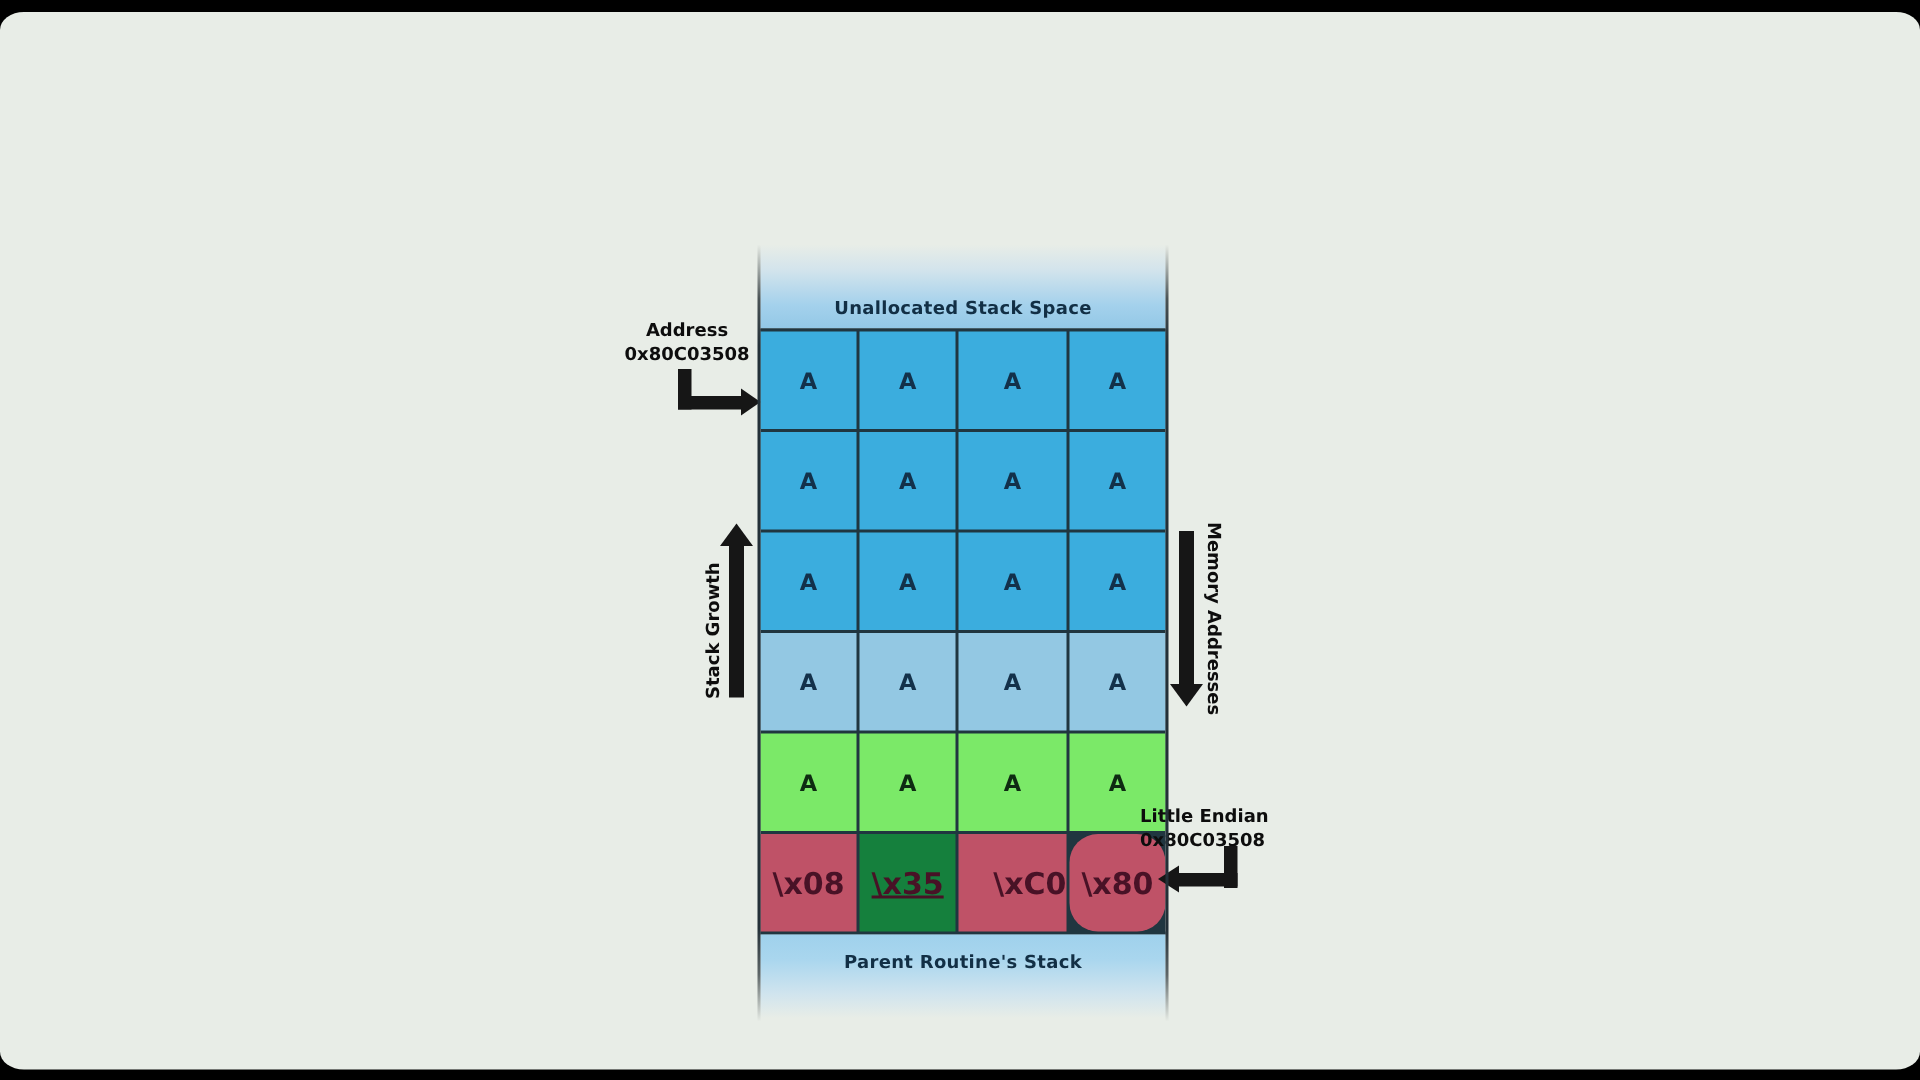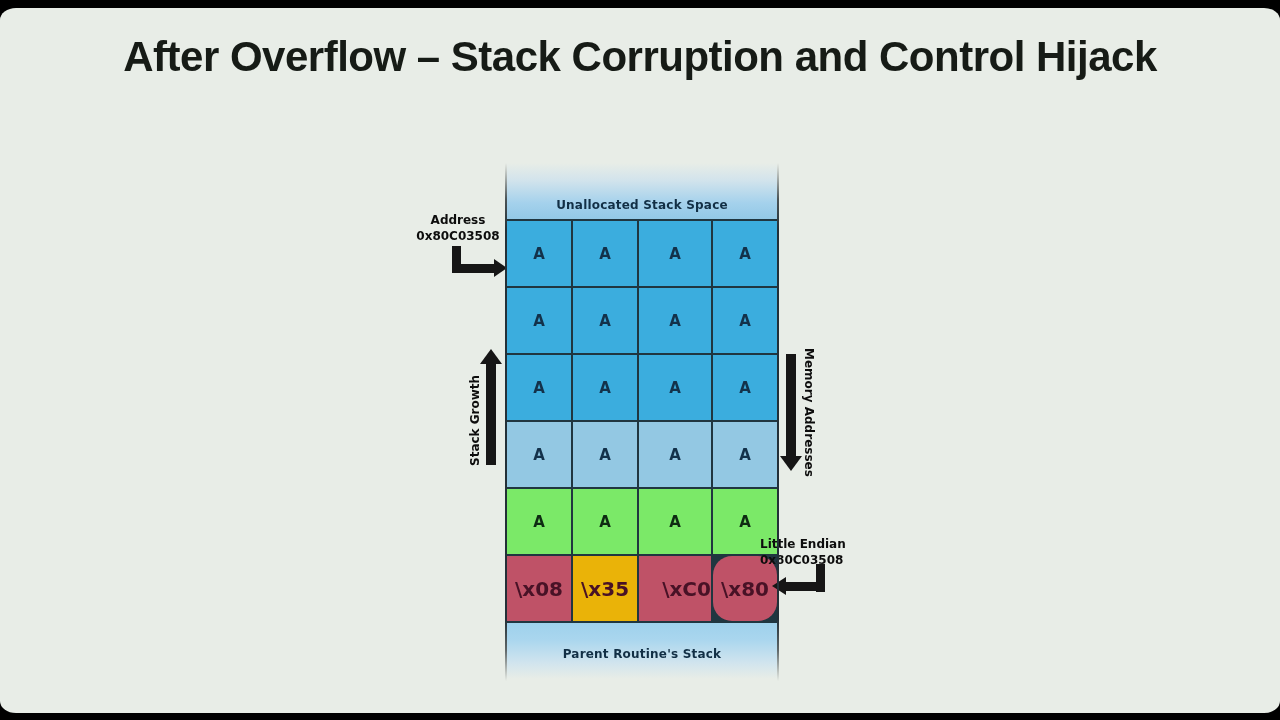--- a/index.html
+++ b/index.html
@@ -26,21 +26,21 @@
     background: linear-gradient(180deg, rgba(35,45,50,0) 0%, rgba(35,45,50,0.8) 7%,
       #233038 13%, #233038 88%, rgba(35,45,50,0.7) 94%, rgba(35,45,50,0) 100%);
   }
   .side-border.left { left: -2px; }
   .side-border.right { right: -2px; }
 
   .cap { width: 270px; display: flex; justify-content: center;
     font-size: 12px; font-weight: 700; color: #122f45; letter-spacing: 0.2px; }
   .cap-top { height: 56px; align-items: flex-end; padding-bottom: 7px;
     background: linear-gradient(180deg, #e8ede7 0%, #d3e4ec 30%, #a4d1ec 72%, #93c8e6 100%); }
-  .cap-bottom { height: 58px; align-items: flex-start; padding-top: 24px;
+  .cap-bottom { height: 58px; align-items: flex-start; padding-top: 11px;
     background: linear-gradient(180deg, #9fd1ec 0%, #a9d6ee 28%, #d0e4ee 68%, #e8ede7 96%); }
 
   .grid {
     display: grid; grid-template-columns: repeat(4, 1fr); gap: 2px;
     background: #203640; border-top: 2px solid #203640; border-bottom: 2px solid #203640;
   }
   .cell { height: 65px; display: flex; align-items: center; justify-content: center;
     font-size: 15px; font-weight: 700; }
   .cell.blue      { color: #13314a; }
   .cell.lightblue { color: #13314a; }
@@ -88,21 +88,20 @@
   .le-h { left: 786px; top: 574px; width: 39px; height: 9px; }
   .le-head { left: 772px; top: 569px;
     border-top: 9.5px solid transparent; border-bottom: 9.5px solid transparent;
     border-right: 14px solid #161616; }
 </style>
 </head>
 <body>
 
 <div class="slide">
 
-  <div class="title">After Overflow – Stack Corruption and Control Hijack</div>
 
   <div class="stack-table">
     <div class="side-border left"></div>
     <div class="side-border right"></div>
 
     <div class="cap cap-top">Unallocated Stack Space</div>
 
     <div class="grid" id="stack-grid">
         <div class="cell blue" style="background: rgb(59, 173, 222);">A</div>
         <div class="cell blue" style="background: rgb(59, 173, 222);">A</div>
@@ -118,21 +117,21 @@
         <div class="cell blue" style="background: rgb(59, 173, 222);">A</div>
         <div class="cell lightblue" style="background: rgb(147, 200, 227);">A</div>
         <div class="cell lightblue" style="background: rgb(147, 200, 227);">A</div>
         <div class="cell lightblue" style="background: rgb(147, 200, 227);">A</div>
         <div class="cell lightblue" style="background: rgb(147, 200, 227);">A</div>
         <div class="cell green" style="background: rgb(123, 233, 104);">A</div>
         <div class="cell green" style="background: rgb(123, 233, 104);">A</div>
         <div class="cell green" style="background: rgb(123, 233, 104);">A</div>
         <div class="cell green" style="background: rgb(123, 233, 104);">A</div>
         <div class="cell payload" style="background: rgb(191, 82, 103);">\x08</div>
-        <div class="cell payload" style="background: #eab308;">\x35</div>
+        <div class="cell payload" style="background: #15803d; text-decoration: underline;">\x35</div>
         <div class="cell payload" style="background: rgb(191, 82, 103); padding-left: 23px;">\xC0</div>
         <div class="cell payload" style="background: rgb(191, 82, 103); border-radius: 19px;">\x80</div>
       </div>
 
     <div class="cap cap-bottom">Parent Routine's Stack</div>
   </div>
 
   <div class="ann ann-2line address-label">
     <span>Address</span><br>
     <span>0x80C03508</span>

